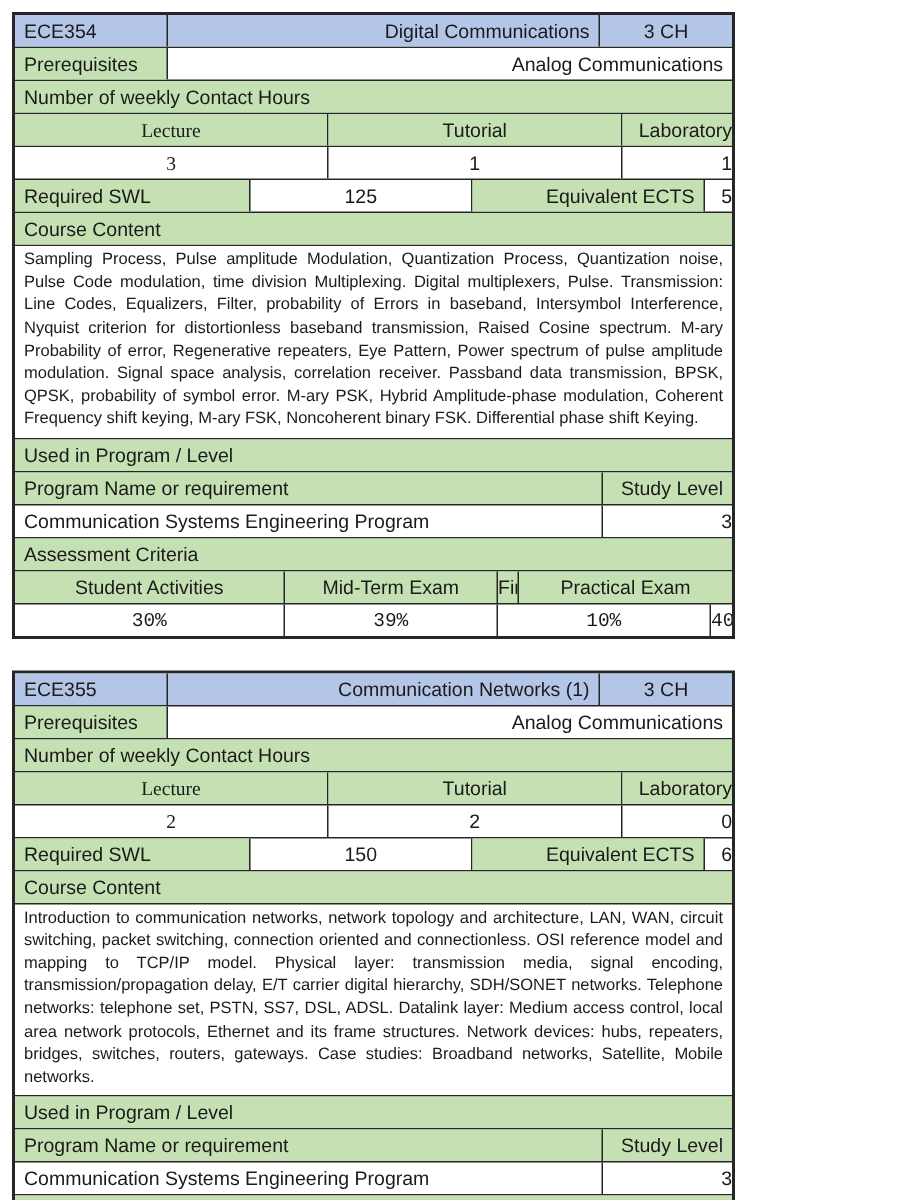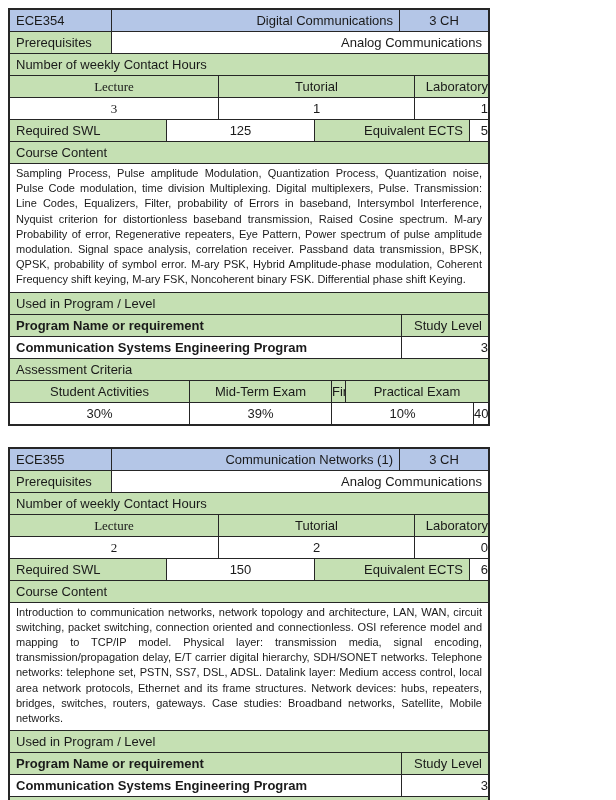--- a/index.html
+++ b/index.html
@@ -15,21 +15,21 @@
     -webkit-font-smoothing:antialiased;
   }
   .page{padding:8px 0 0 8px;}
   .course-table{
     width:482px;box-sizing:border-box;
     border:2px solid var(--border);
     margin-bottom:21px;
     background:#fff;
   }
   .row{display:flex;border-bottom:1px solid var(--border);}
-  .row:last-child{border-bottom:none;}
+  .row:last-child{border-bottom:none;font-family:Liberation Mono, monospace;}
   .cell{
     box-sizing:border-box;
     border-right:1px solid var(--border);
     height:21px;line-height:21px;
     font-size:13px;
     padding:0 6px;
     white-space:nowrap;overflow:hidden;
     flex:1 1 auto;
   }
   .cell:last-child{border-right:none;}
@@ -38,21 +38,21 @@
   .center{text-align:center;padding:0;}
   .full{flex:1 1 100%;}
   
   .w-code   {flex:0 0 102px;}
   .w-credit {flex:0 0 88px;}
   .w-lec    {flex:0 0 209px;font-family:Liberation Serif, serif;}
   .w-tut    {flex:0 0 196px;}
   .w-swl    {flex:0 0 157px;}
   .w-swlval {flex:0 0 148px;}
   .w-ects   {flex:0 0 155px;text-align:right;}
-  .w-prog   {flex:0 0 392px;font-weight:bold;}
+  .w-prog   {flex:0 0 392px;}
   .w-a1     {flex:0 0 180px;}
   .w-a2     {flex:0 0 142px;}
   .w-a3     {flex:0 0 142px;}
   .grow     {flex:1 1 auto;text-align:right;}
   .content-cell{
     height:auto;min-height:100px;
     line-height:15.2px;font-size:11px;
     text-align:justify;
     white-space:normal;
     padding:2px 6px 4px 6px;

